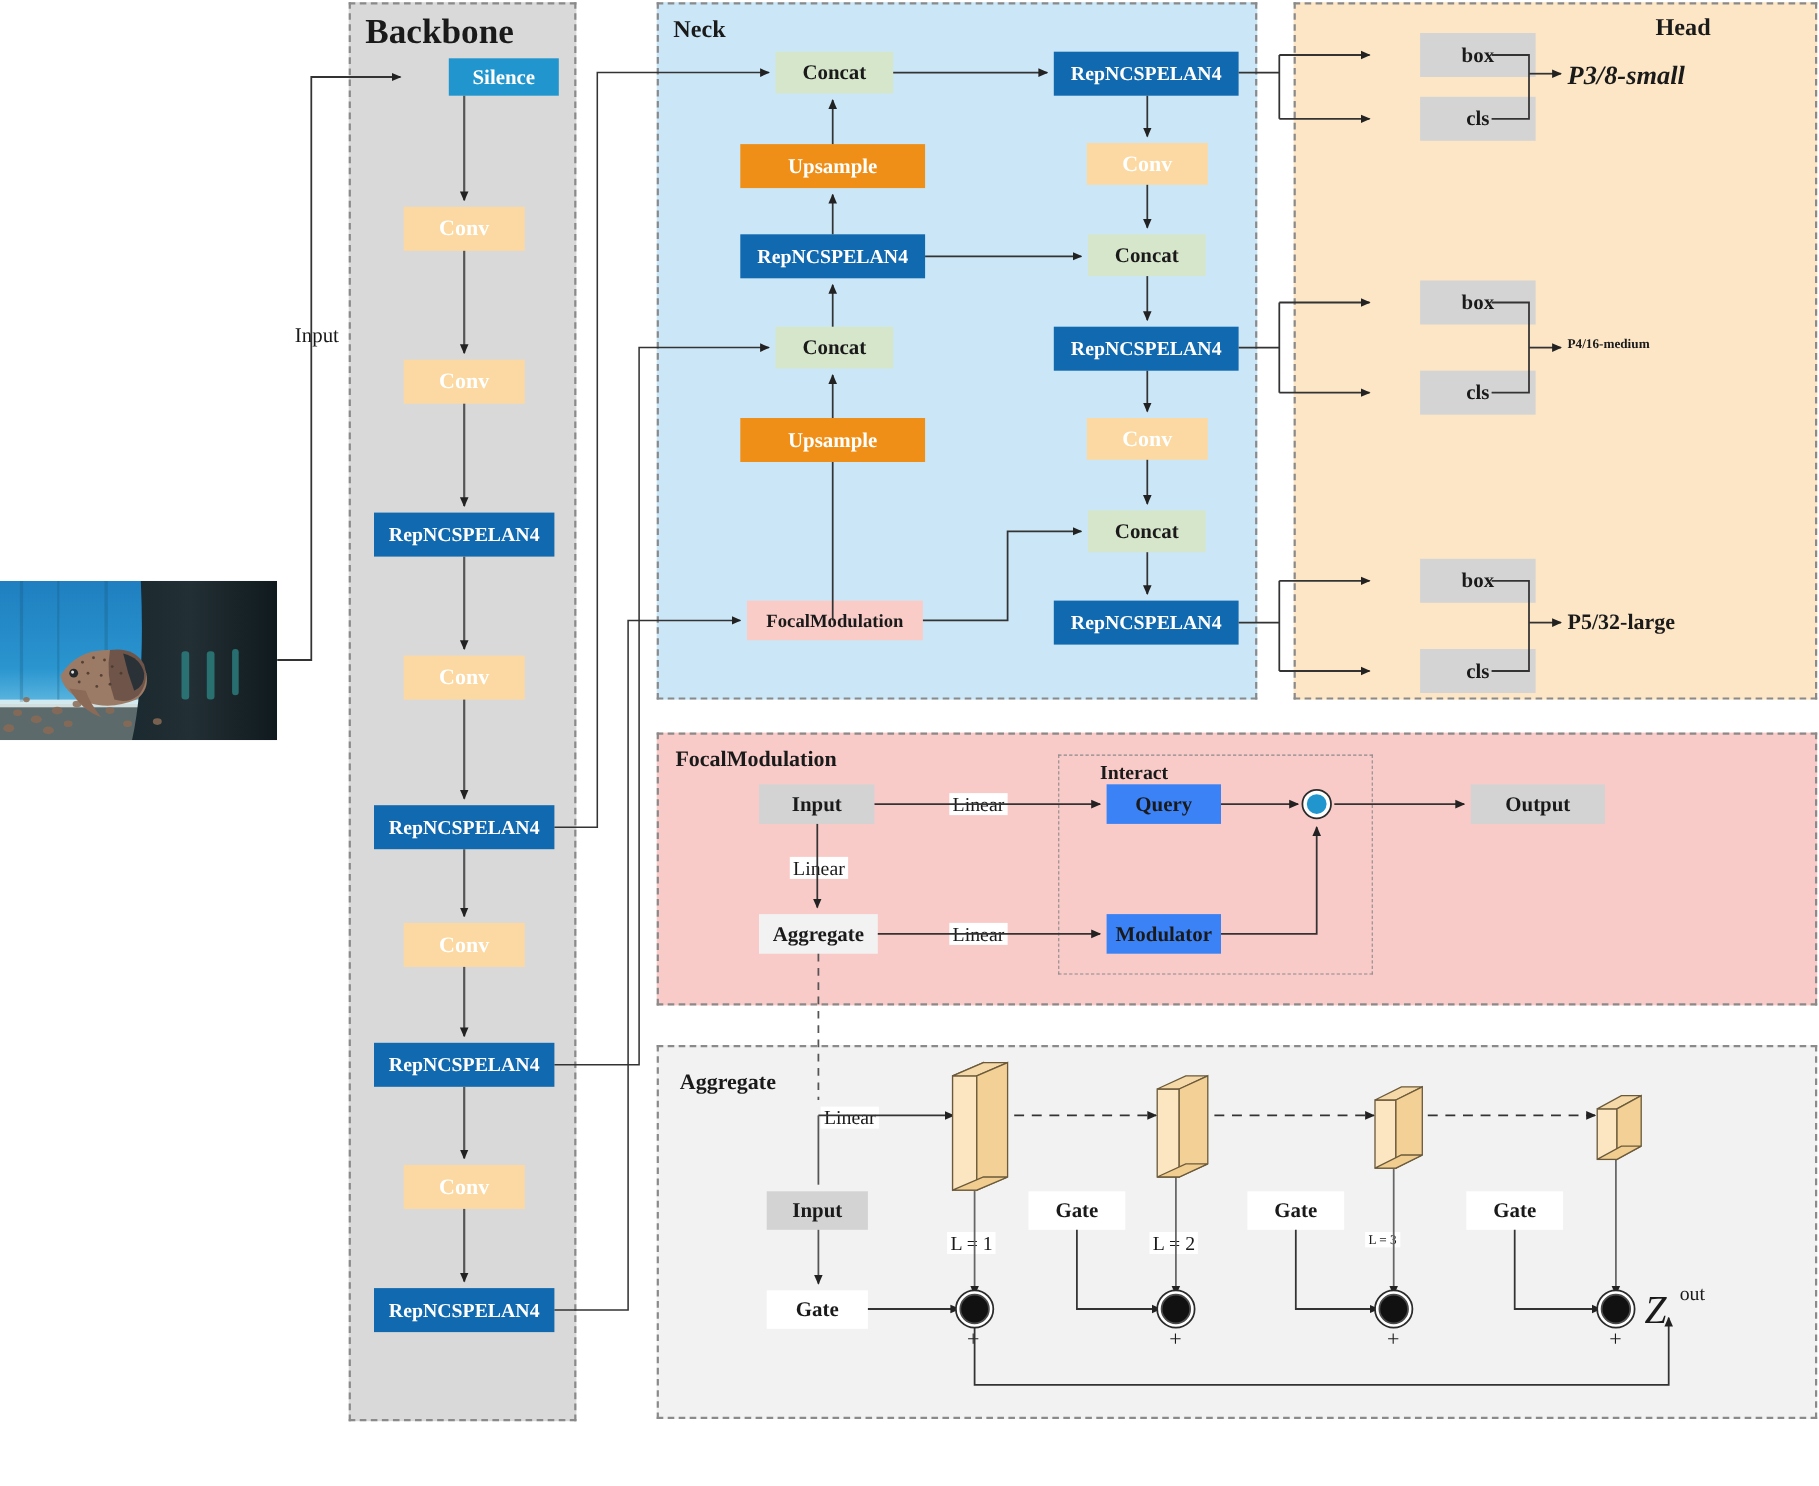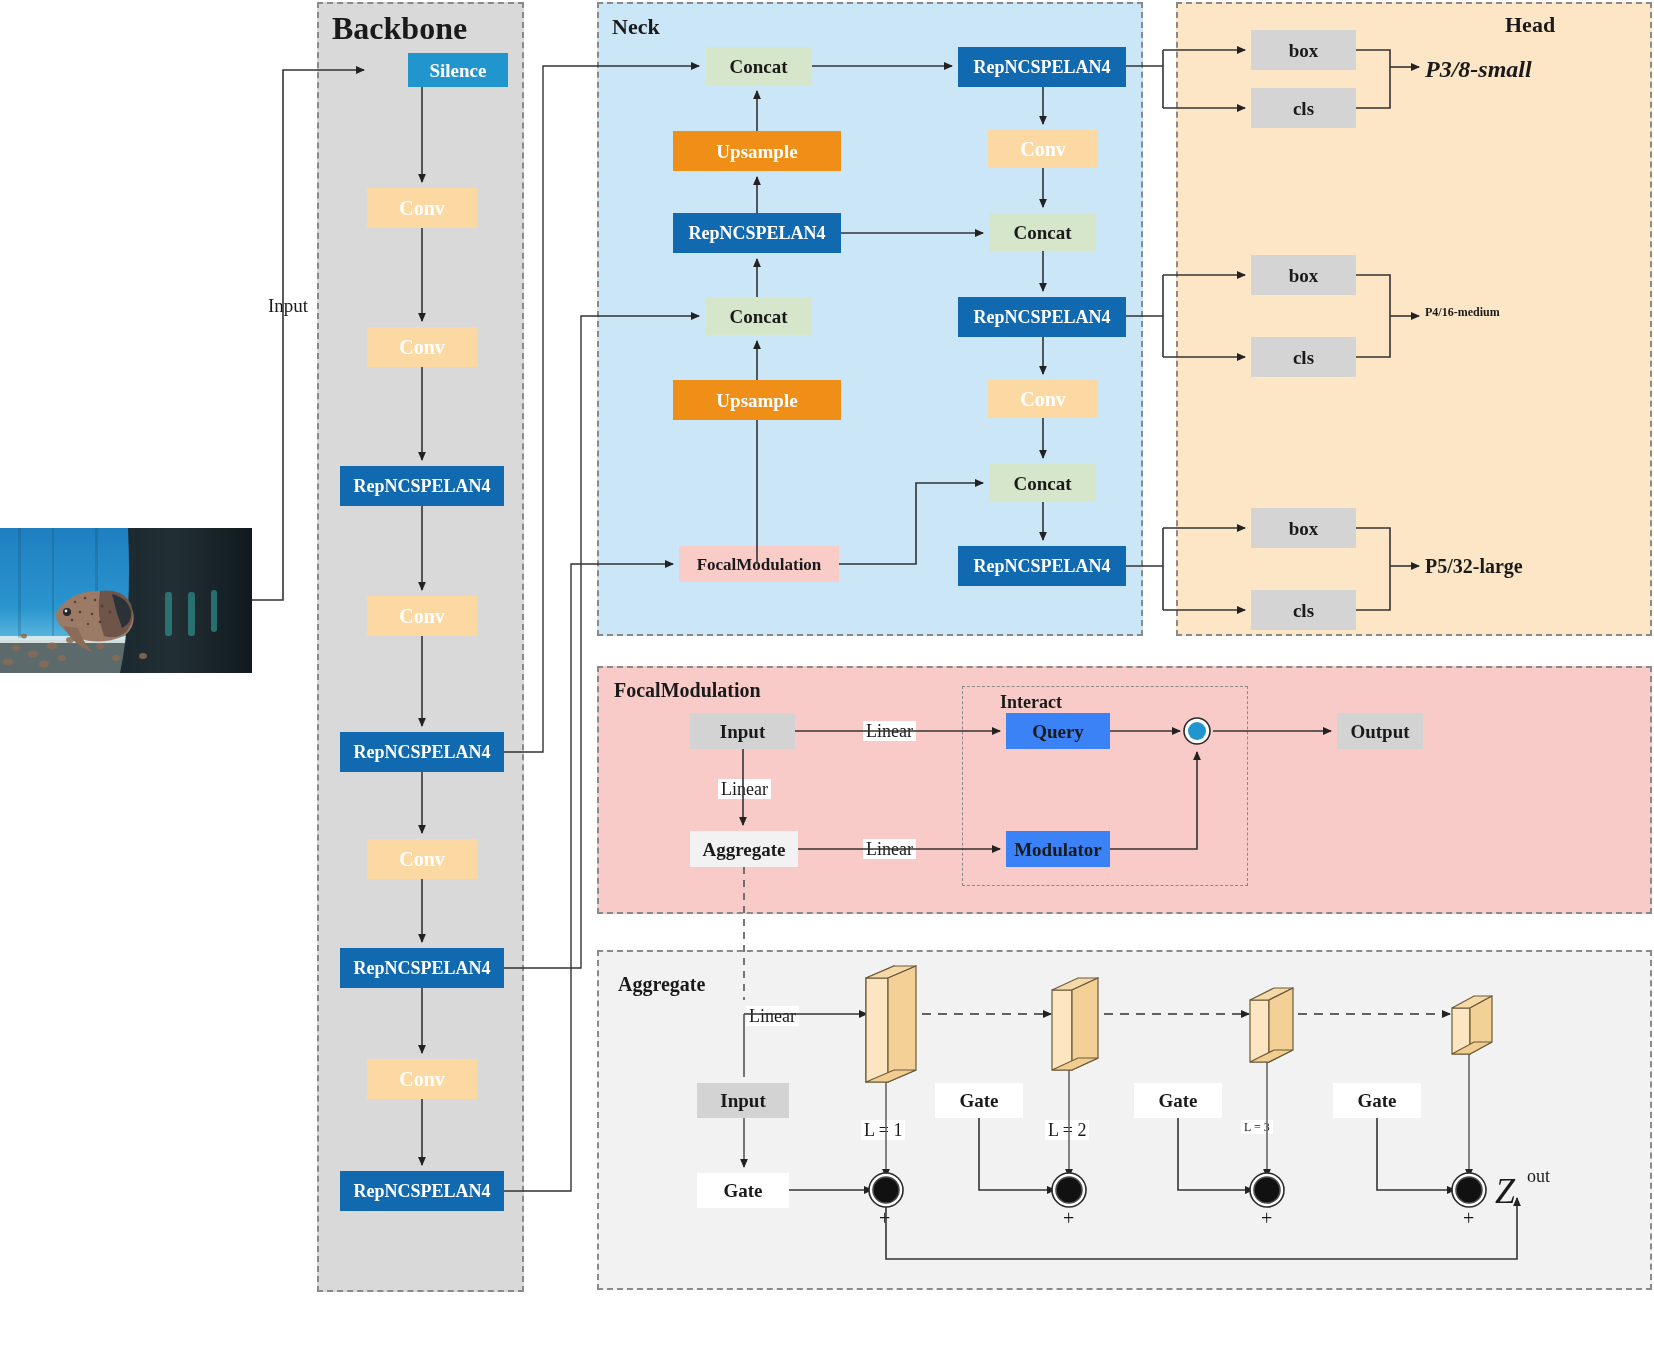--- a/index.html
+++ b/index.html
@@ -36,21 +36,21 @@
     white-space: nowrap;
     font-weight: bold;
     line-height: 1;
   }
   .n-blue    { background: #1169b0; color: #ffffff; }
   .n-cyan    { background: #2196ce; color: #ffffff; margin-left: 36px; }
   .n-peach   { background: #fcd9a2; color: #ffffff; }
   .n-orange  { background: #ef8f18; color: #ffffff; }
   .n-green   { background: #d6e6cb; color: #1a1a1a; }
   .n-pink    { background: #f9ccc8; color: #1a1a1a; }
-  .n-gray    { background: #d4d4d4; color: #1a1a1a; }
+  .n-gray    { background: #d4d4d4; color: #1a1a1a; margin-left: 40px; }
   .n-gray2   { background: #d3d3d3; color: #1a1a1a; }
   .n-lblue   { background: #3b82f6; color: #1a1a1a; }
   .n-white   { background: #ffffff; color: #1a1a1a; }
   .n-ltgray  { background: #f2f2f2; color: #1a1a1a; }
 
   
   .edge-label {
     position: absolute;
     background: #ffffff;
     color: #1a1a1a;
@@ -218,21 +218,21 @@
   <div class="bold-label" style="left:1425px; top:306px; font-size:12px;">P4/16-medium</div>
 
   <div class="node n-gray" style="left:1251px; top:508px; width:105px; height:40px; font-size:19px;">box</div>
   <div class="node n-gray" style="left:1251px; top:590px; width:105px; height:40px; font-size:19px;">cls</div>
   <div class="bold-label" style="left:1425px; top:556px; font-size:20px;">P5/32-large</div>
 
   <div class="node n-gray2" style="left:690px;  top:713px; width:105px; height:36px; font-size:19px;">Input</div>
   <div class="node n-ltgray" style="left:690px;  top:831px; width:108px; height:36px; font-size:19px;">Aggregate</div>
   <div class="node n-lblue" style="left:1006px; top:713px; width:104px; height:36px; font-size:19px;">Query</div>
   <div class="node n-lblue" style="left:1006px; top:831px; width:104px; height:36px; font-size:19px;">Modulator</div>
-  <div class="node n-gray2" style="left:1337px; top:713px; width:86px; height:36px; font-size:19px;">Output</div>
+  <div class="node n-gray2" style="left:1337px; top:713px; width:122px; height:36px; font-size:19px;">Output</div>
 
   <div class="edge-label" style="left:863px; top:721px; font-size:18px;">Linear</div>
   <div class="edge-label" style="left:718px; top:779px; font-size:18px;">Linear</div>
   <div class="edge-label" style="left:863px; top:839px; font-size:18px;">Linear</div>
 
   <div class="edge-label" style="left:746px; top:1006px; font-size:18px;">Linear</div>
   <div class="node n-gray2" style="left:697px; top:1083px; width:92px; height:35px; font-size:19px;">Input</div>
   <div class="node n-white" style="left:697px; top:1173px; width:92px; height:35px; font-size:19px;">Gate</div>
 
   <div class="node n-white" style="left:935px;  top:1083px; width:88px; height:35px; font-size:19px;">Gate</div>

